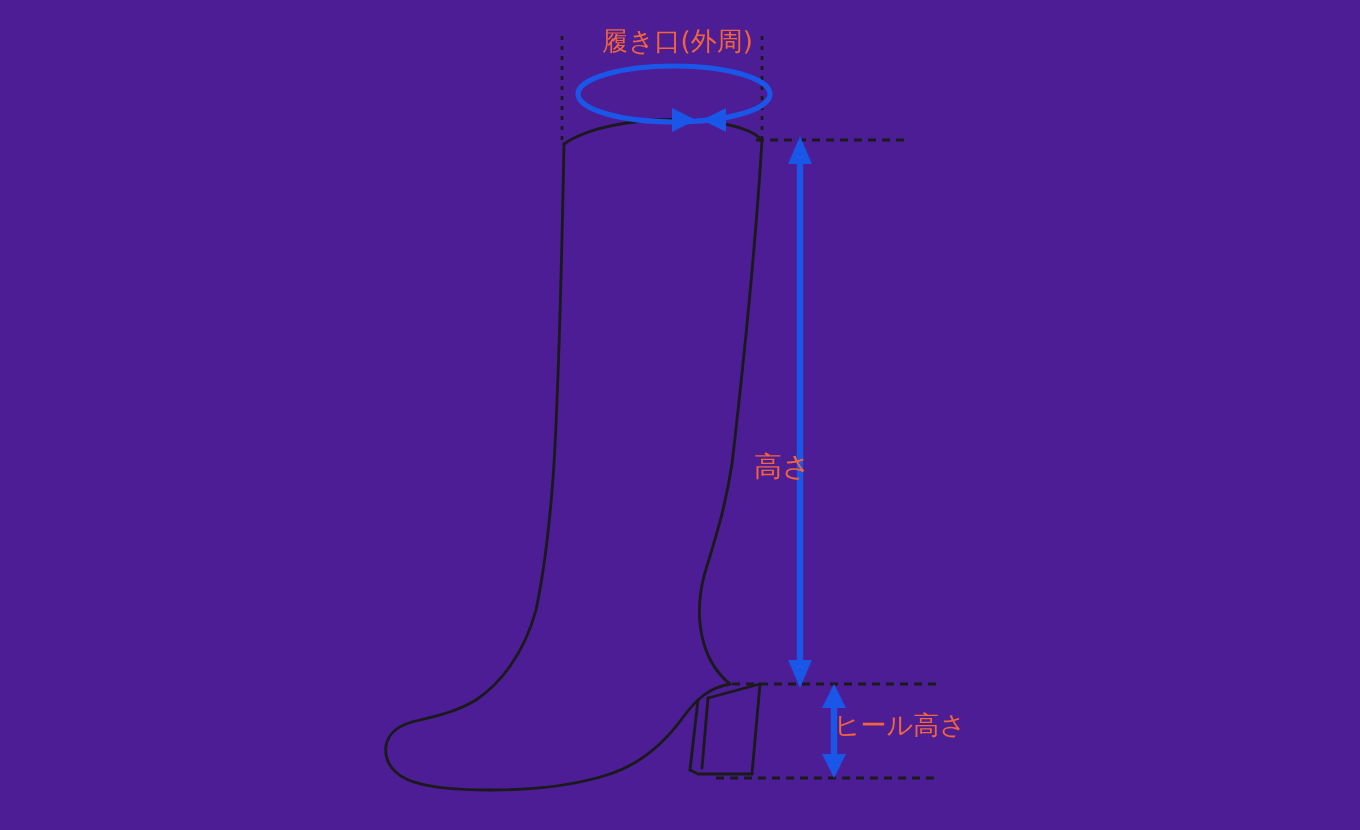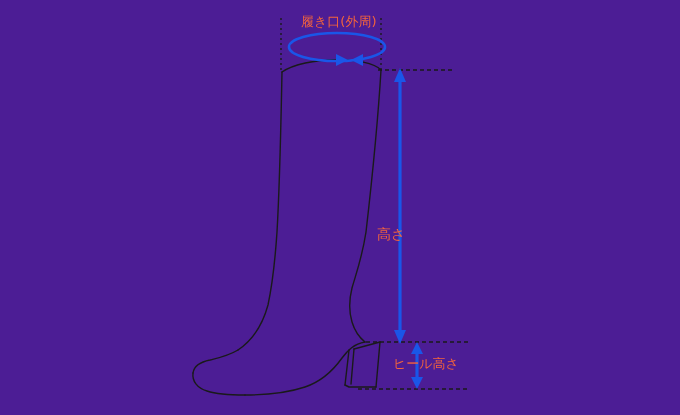--- a/index.html
+++ b/index.html
@@ -39,21 +39,21 @@
     left: 301px;
     top: 15px;
     font-size: 13px;
   }
   #label-height {
     left: 377px;
     top: 227px;
     font-size: 14px;
   }
   #label-heel-height {
-    left: 393px;
+    left: 417px;
     top: 357px;
     font-size: 13px;
   }
 </style>
 </head>
 <body>
 
 <div id="stage">
 
   <svg id="diagram-svg" viewBox="0 0 680 415">

